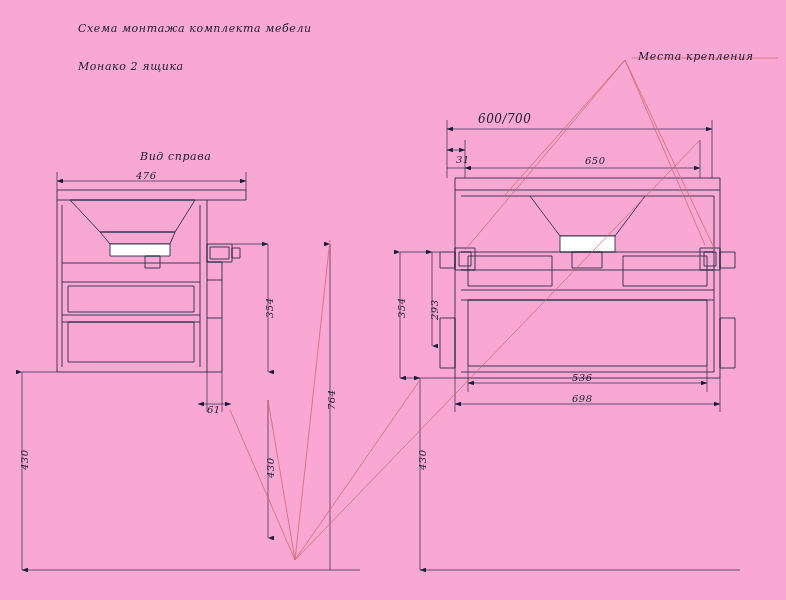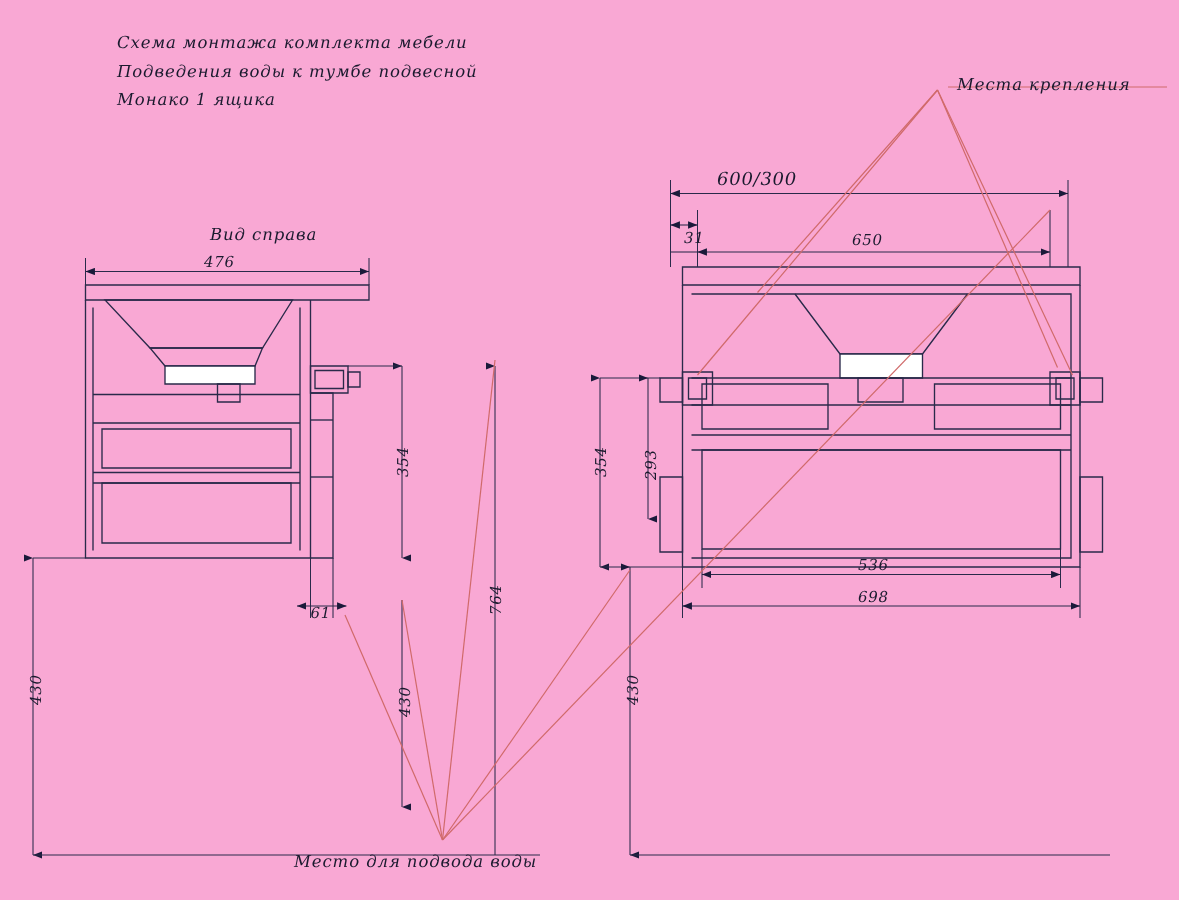--- a/index.html
+++ b/index.html
@@ -169,36 +169,34 @@
       <path d="M632,58 L778,58"></path>
       <path d="M295,560 L230,410"></path>
       <path d="M295,560 L330,240"></path>
       <path d="M295,560 L268,400"></path>
       <path d="M295,560 L420,380"></path>
       <path d="M295,560 L700,140"></path>
     </g>
   </svg>
 
   <div class="note" style="left:78px; top:22px;">Схема монтажа комплекта мебели</div>
-  <div class="note" style="left:78px; top:41px;">Подведения воды к тумбе подвесной</div>
-  <div class="note" style="left:78px; top:60px;">Монако 1 ящика</div>
+  <div class="note" style="left:78px; top:60px;">Монако 2 ящика</div>
 
   <div class="note" style="left:638px; top:50px;">Места крепления</div>
   <div class="note" style="left:128px; top:150px;margin-left:12px;">Вид справа</div>
-  <div class="note" style="left:196px; top:568px;">Место для подвода воды</div>
 
   <div class="dimtxt" style="left:136px; top:170px;">476</div>
   <div class="dimtxt" style="left:207px; top:404px;">61</div>
   <div class="dimtxt rot" style="left:264px; top:318px;">354</div>
   <div class="dimtxt rot" style="left:326px; top:410px;">764</div>
   <div class="dimtxt rot" style="left:19px; top:470px;">430</div>
   <div class="dimtxt rot" style="left:265px; top:478px;">430</div>
 
-  <div class="dimtxt" style="left:478px; top:112px; font-size:12px;">600/300</div>
+  <div class="dimtxt" style="left:478px; top:112px; font-size:12px;">600/700</div>
   <div class="dimtxt" style="left:412px; top:154px;margin-left:44px;">31</div>
-  <div class="dimtxt" style="left:568px; top:155px;">650</div>
+  <div class="dimtxt" style="left:585px; top:155px;">650</div>
   <div class="dimtxt rot" style="left:396px; top:318px;">354</div>
   <div class="dimtxt rot" style="left:429px; top:320px;">293</div>
   <div class="dimtxt rot" style="left:417px; top:470px;">430</div>
   <div class="dimtxt" style="left:572px; top:372px;">536</div>
   <div class="dimtxt" style="left:572px; top:393px;">698</div>
 
 </div>
 
 </body></html>

